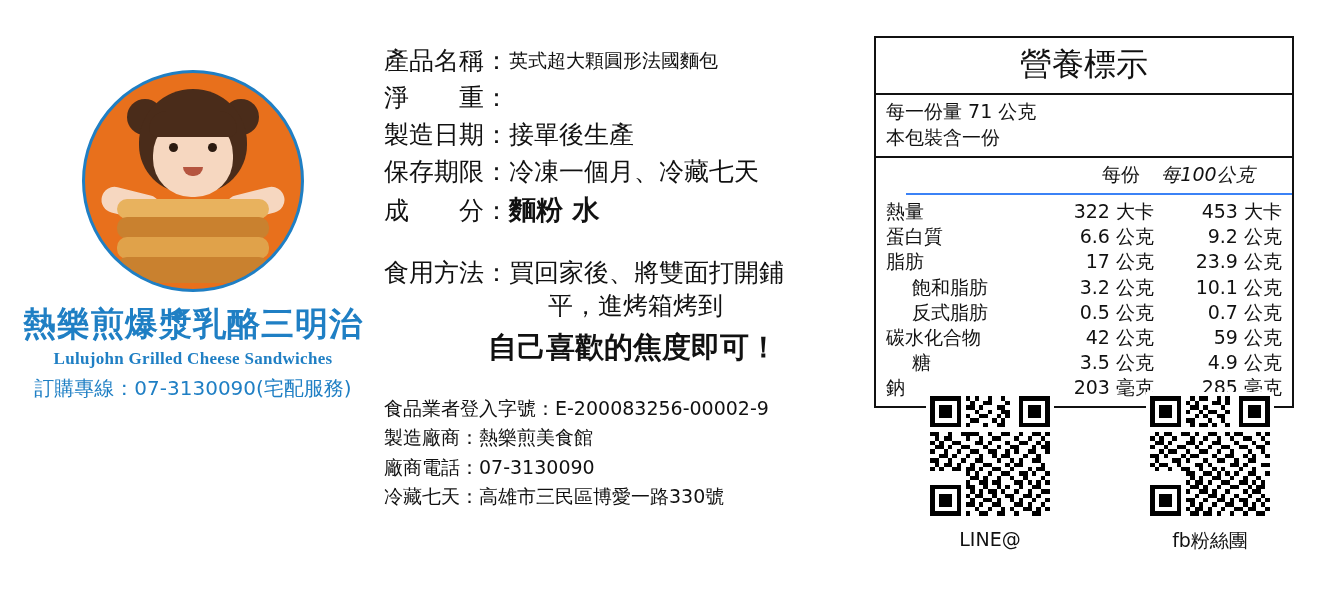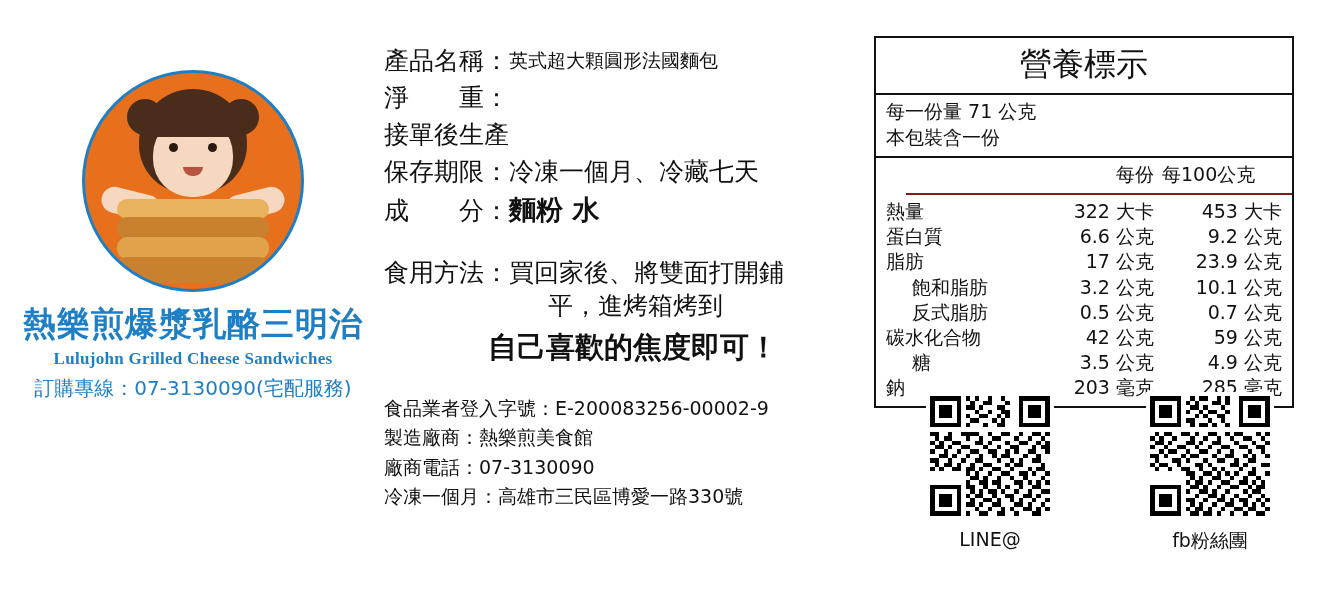--- a/index.html
+++ b/index.html
@@ -247,27 +247,27 @@
     border-bottom: 2px solid #111;
   }
   .nt-serving {
     padding: 4px 10px 6px 10px;
     font-size: 19px;
     line-height: 1.35;
     border-bottom: 2px solid #111;
   }
   .nt-head {
     display: flex;
-    border-bottom: 2px solid #7f1d1d;
+    border-bottom: 2px solid #3b82f6;
     font-size: 19px;
     margin-left: 30px;
   }
   .nt-head .c1 { flex: 1 1 auto; padding: 4px 0 5px 10px; }
   .nt-head .c2 { width: 128px; text-align: right; padding: 4px 8px 5px 0; }
-  .nt-head .c3 { width: 120px; text-align: left; padding: 4px 10px 5px 0; }
+  .nt-head .c3 { width: 120px; text-align: center; padding: 4px 24px 5px 0; font-style: italic; }
   .nt-row {
     display: flex;
     font-size: 19px;
     line-height: 1.32;
   }
   .nt-row .c1 { flex: 1 1 auto; padding-left: 10px; }
   .nt-row .c1.indent { padding-left: 36px; }
   .nt-row .c2 { width: 128px; text-align: right; padding-right: 8px; }
   .nt-row .c3 { width: 120px; text-align: right; padding-right: 10px; }
   .nt-body { padding: 4px 0 6px 0; }
@@ -333,20 +333,21 @@
       <span class="lbl">產品名稱：</span>
       <span class="val-small">英式超大顆圓形法國麵包</span>
     </div>
 
     <div class="row">
       <span class="lbl">淨　　重：</span>
       <span class="val"></span>
     </div>
 
     <div class="row">
+      <span class="lbl">製造日期：</span>
       <span class="val">接單後生產</span>
     </div>
 
     <div class="row">
       <span class="lbl">保存期限：</span>
       <span class="val">冷凍一個月、冷藏七天</span>
     </div>
 
     <div class="row row-ingredients">
       <span class="lbl">成　　分：</span>
@@ -360,21 +361,21 @@
         <span class="val">買回家後、將雙面打開鋪</span>
       </div>
       <div class="usage-line2">平，進烤箱烤到</div>
       <div class="usage-line3">自己喜歡的焦度即可！</div>
     </div>
 
     <div class="footer-info">
       <div>食品業者登入字號：E-200083256-00002-9</div>
       <div>製造廠商：熱樂煎美食館</div>
       <div>廠商電話：07-3130090</div>
-      <div>冷凍一個月：高雄市三民區博愛一路330號</div>
+      <div>冷藏七天：高雄市三民區博愛一路330號</div>
     </div>
   </div>
 
   <div class="nutrition">
     <div class="nt-title">營養標示</div>
     <div class="nt-serving">
       <div>每一份量 71 公克</div>
       <div>本包裝含一份</div>
     </div>
     <div class="nt-head">

